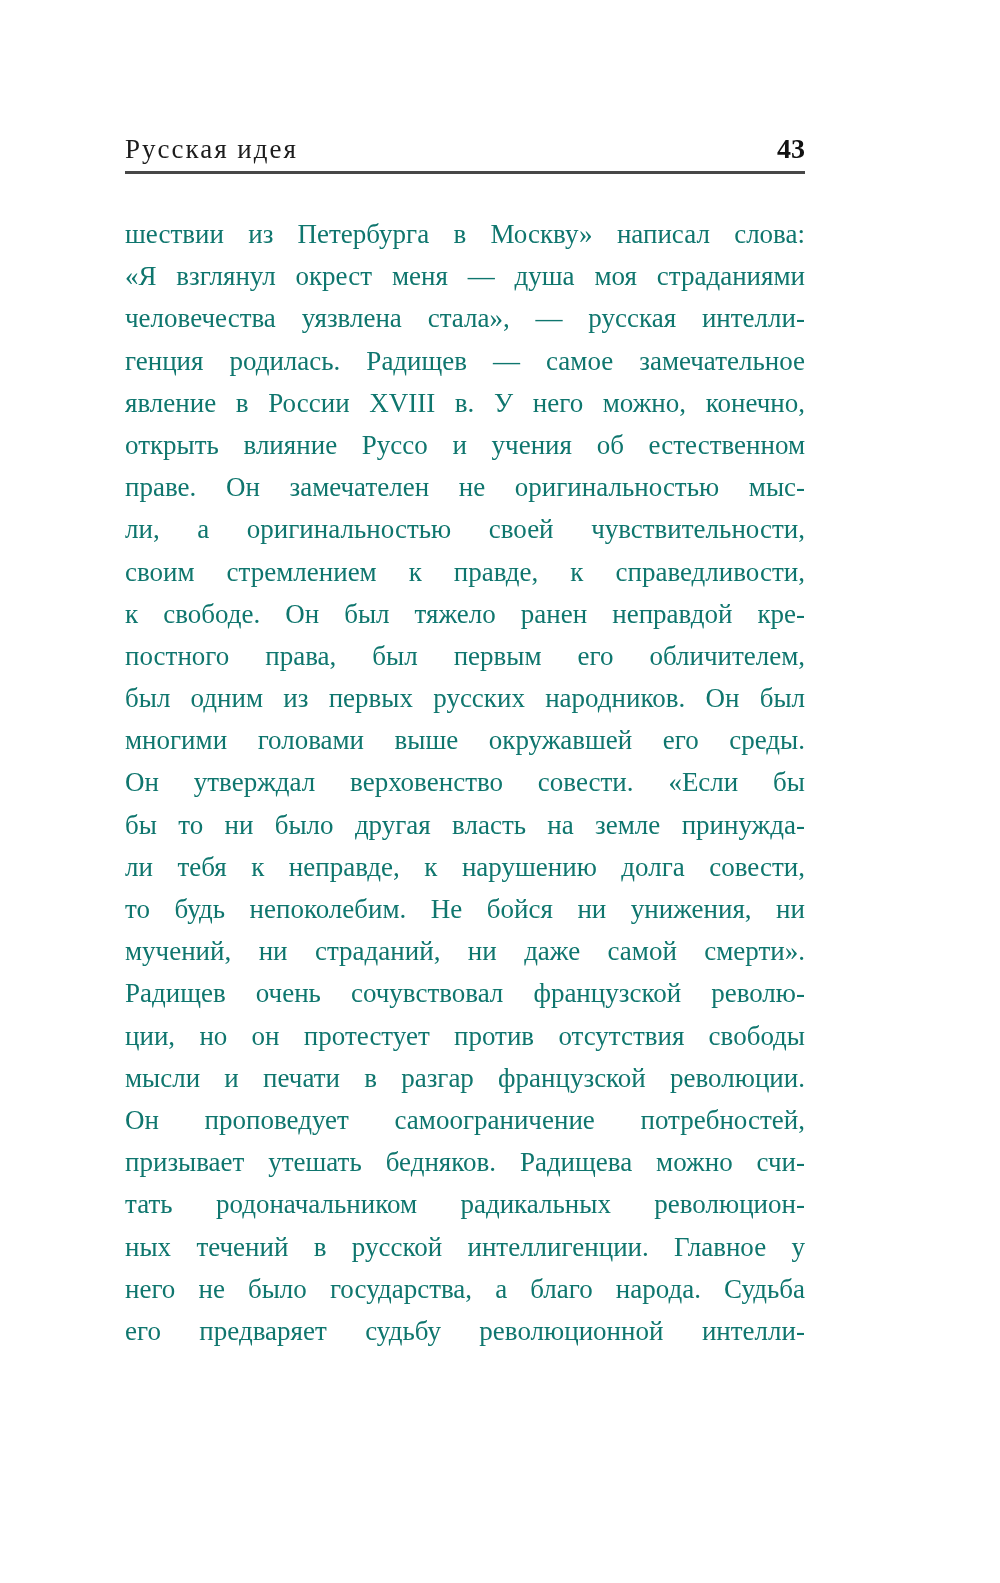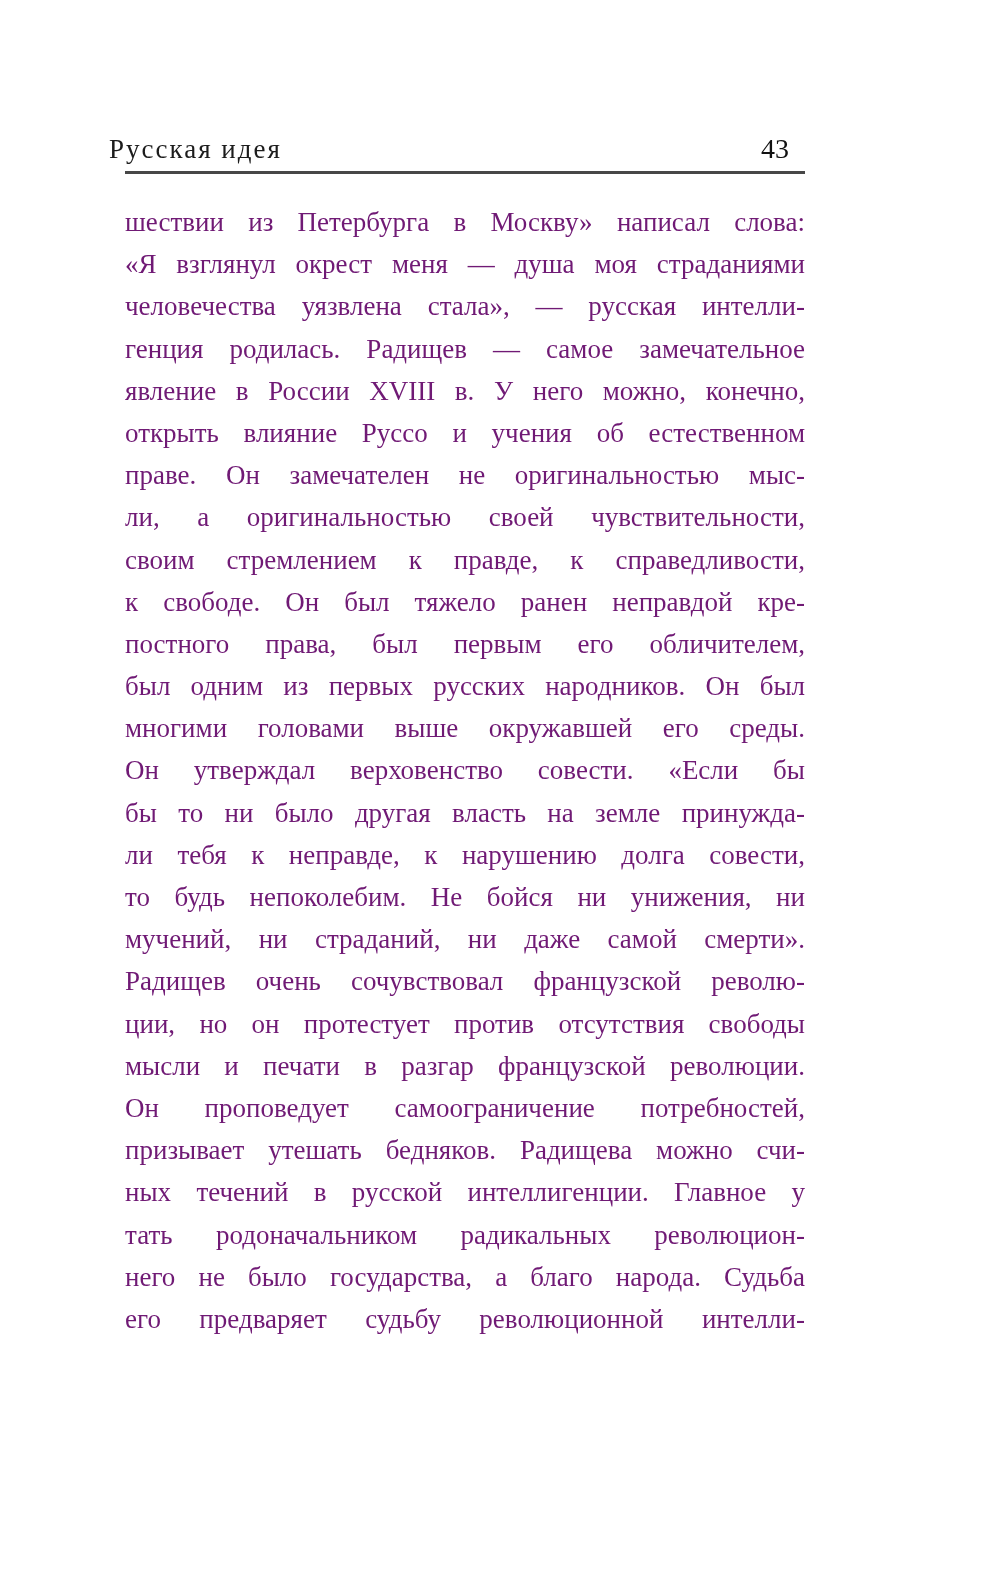--- a/index.html
+++ b/index.html
@@ -11,55 +11,55 @@
   .page {
     position: relative;
     width: 1000px;
     height: 1583px;
     background: #ffffff;
     overflow: hidden;
     color: #141414;
   }
   .running-header {
     position: absolute;
-    left: 109px;
+    left: 125px;
     top: 133px;
     width: 680px;
     height: 34px;
     display: flex;
     justify-content: space-between;
     align-items: baseline;
   }
   .running-title {
     font-size: 27px;
     letter-spacing: 2px;
     color: #1c1c1c;
   }
   .page-number {
     font-size: 28px;
-    font-weight: normal;
+    font-weight: bold;
     color: #111111;
     text-align: center;
   }
   .header-rule {
     position: absolute;
     left: 125px;
     top: 171px;
     width: 680px;
     height: 3px;
     background: #474747;
   }
   .body-text {
     position: absolute;
     left: 125px;
-    top: 201px;
+    top: 213px;
     width: 680px;
     font-size: 27px;
     line-height: 42.2px;
-    color: #701a75;
+    color: #0f766e;
   }
   .body-text .line {
     text-align: justify;
     text-align-last: justify;
     text-justify: inter-word;
     white-space: normal;
     height: 42.2px;
     overflow: visible;
   }
 </style>
@@ -89,18 +89,18 @@
       <div class="line">Он утверждал верховенство совести. «Если бы</div>
       <div class="line">бы то ни было другая власть на земле принужда-</div>
       <div class="line">ли тебя к неправде, к нарушению долга совести,</div>
       <div class="line">то будь непоколебим. Не бойся ни унижения, ни</div>
       <div class="line">мучений, ни страданий, ни даже самой смерти».</div>
       <div class="line">Радищев очень сочувствовал французской револю-</div>
       <div class="line">ции, но он протестует против отсутствия свободы</div>
       <div class="line">мысли и печати в разгар французской революции.</div>
       <div class="line">Он проповедует самоограничение потребностей,</div>
       <div class="line">призывает утешать бедняков. Радищева можно счи-</div>
+      <div class="line">тать родоначальником радикальных революцион-</div>
       <div class="line">ных течений в русской интеллигенции. Главное у</div>
-      <div class="line">тать родоначальником радикальных революцион-</div>
       <div class="line">него не было государства, а благо народа. Судьба</div>
       <div class="line">его предваряет судьбу революционной интелли-</div>
     </div>
 </div>
 
 </body></html>

